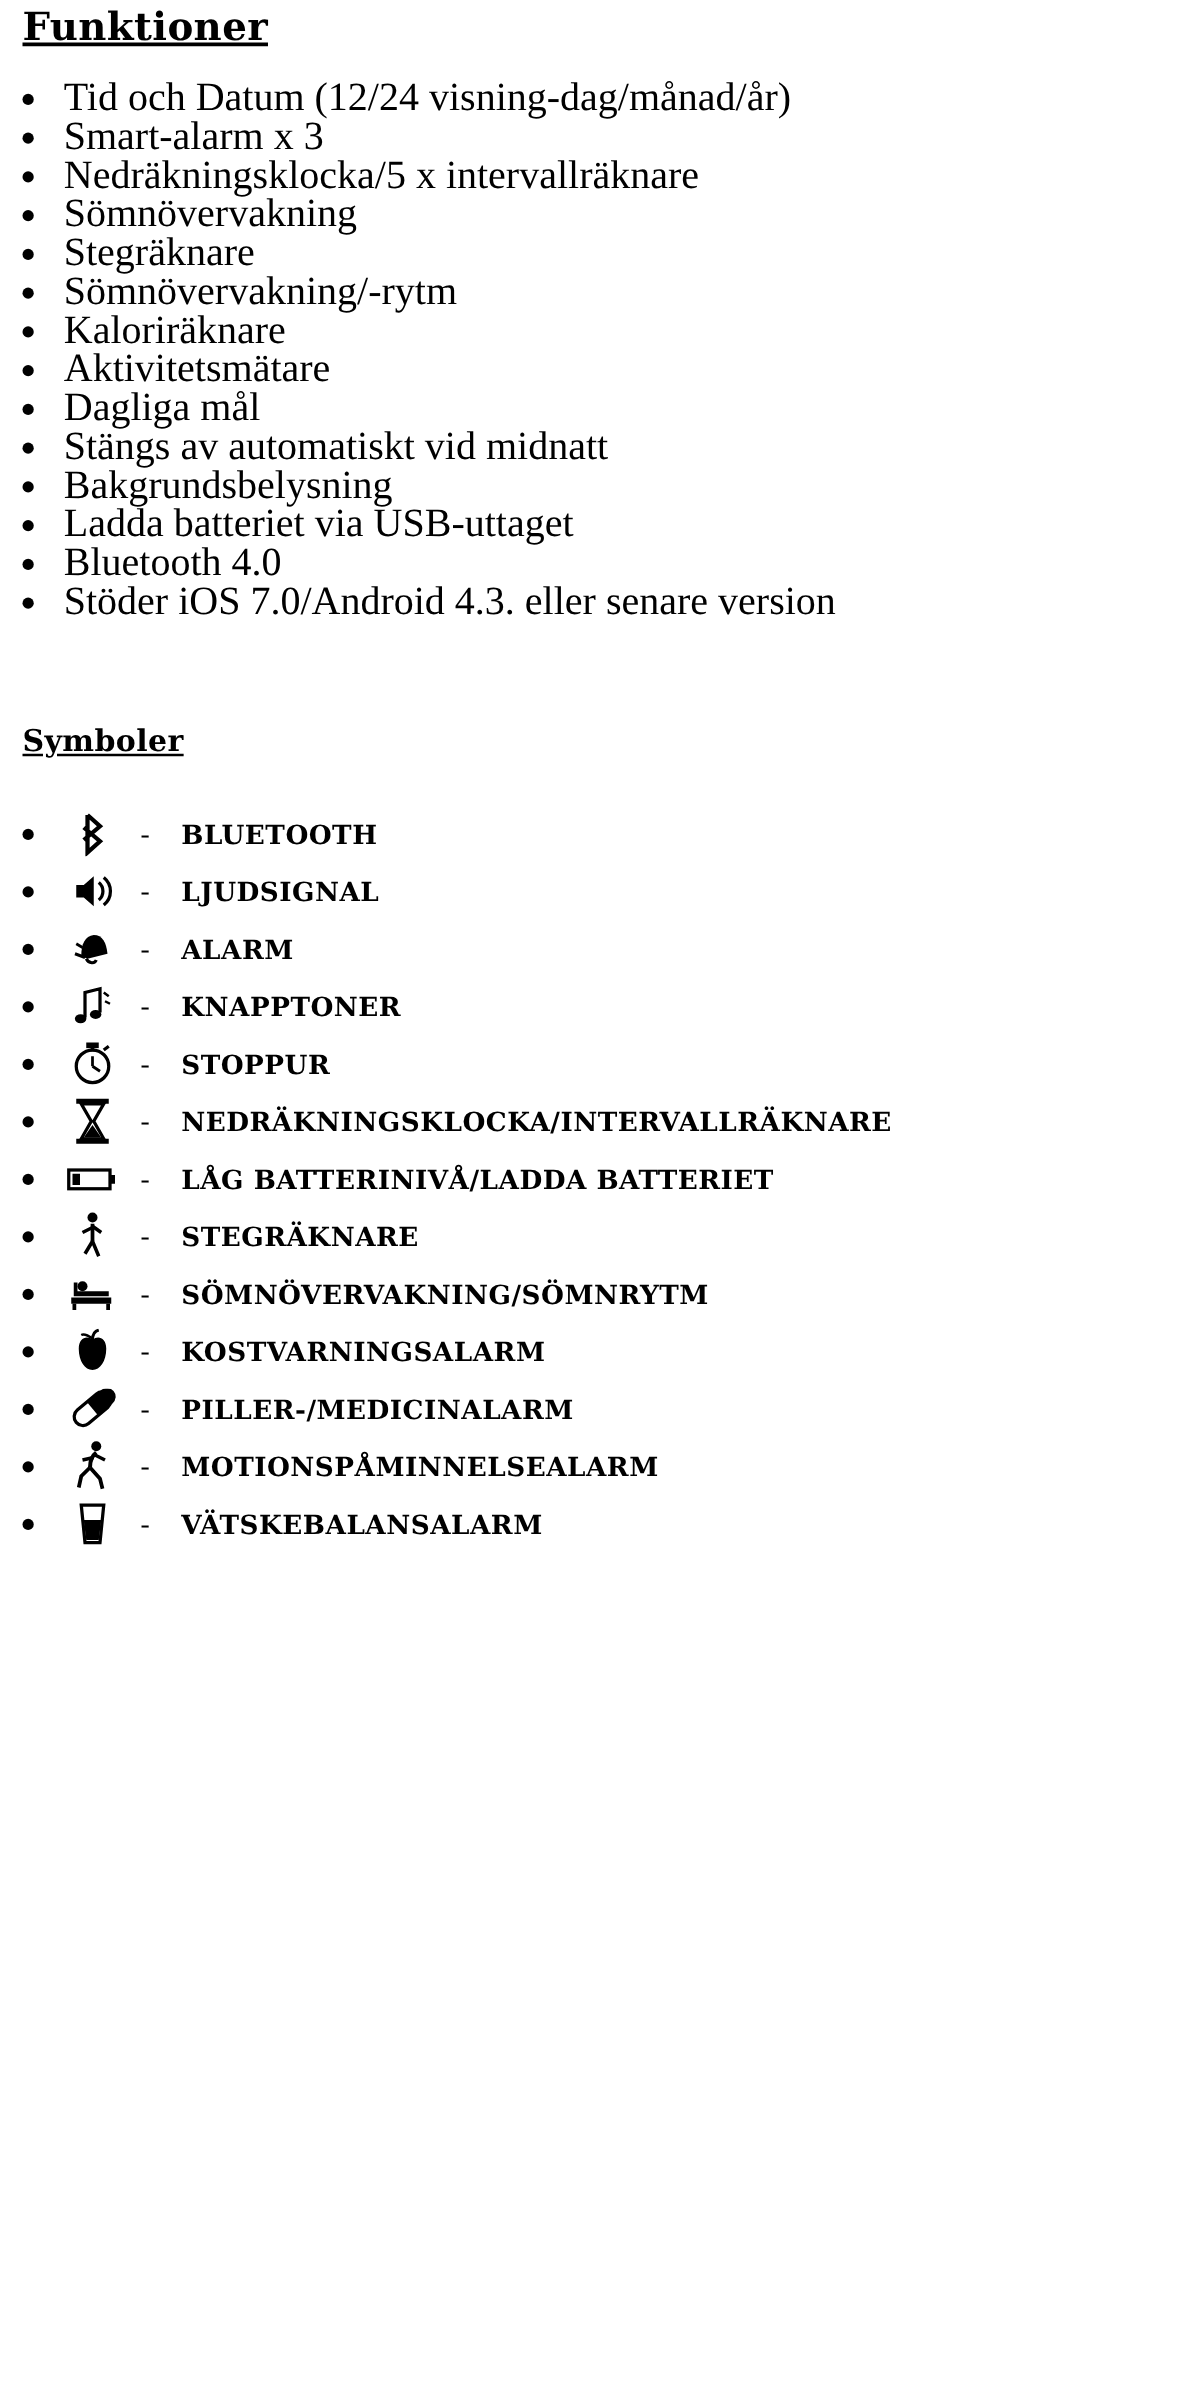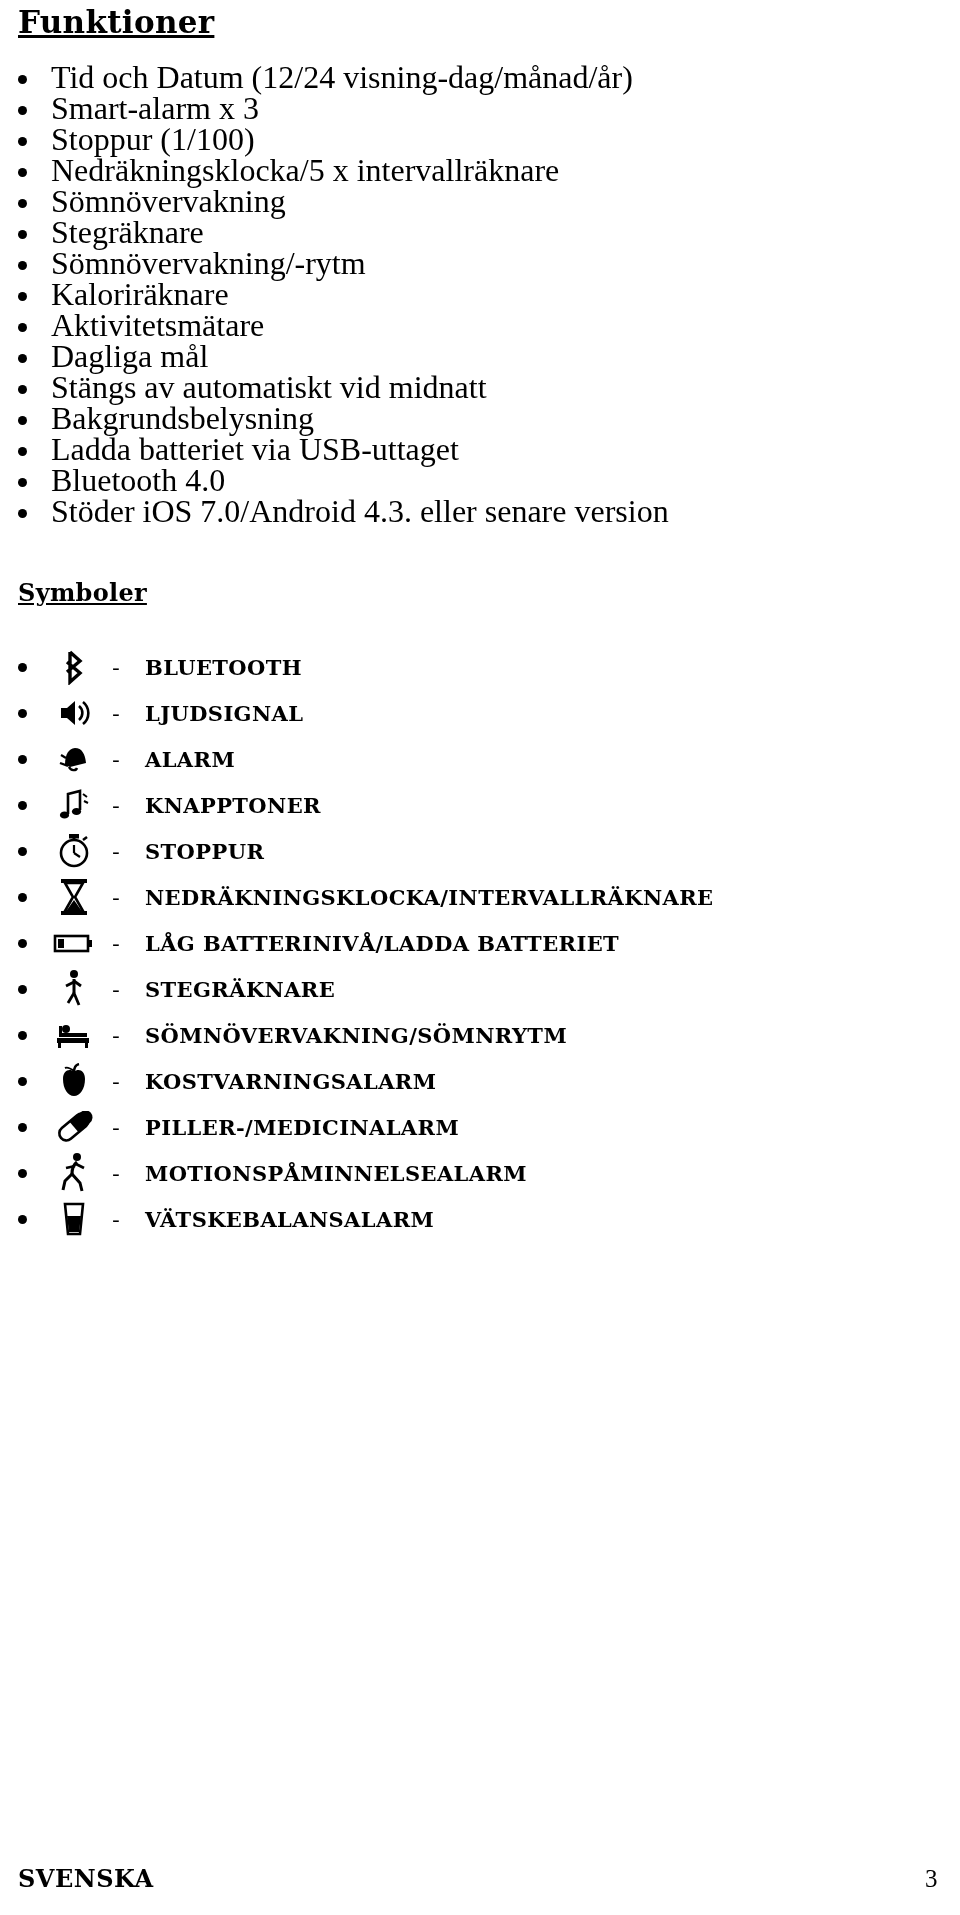--- a/index.html
+++ b/index.html
@@ -153,24 +153,20 @@
     <li class="feature-item">
       <span class="bullet"></span>
       <span class="feature-text">Tid och Datum (12/24 visning-dag/månad/år)</span>
     </li>
     <li class="feature-item">
       <span class="bullet"></span>
       <span class="feature-text">Smart-alarm x 3</span>
     </li>
     <li class="feature-item">
       <span class="bullet"></span>
-      <span class="feature-text">Stoppur (1/100)</span>
-    </li>
-    <li class="feature-item">
-      <span class="bullet"></span>
       <span class="feature-text">Nedräkningsklocka/5 x intervallräknare</span>
     </li>
     <li class="feature-item">
       <span class="bullet"></span>
       <span class="feature-text">Sömnövervakning</span>
     </li>
     <li class="feature-item">
       <span class="bullet"></span>
       <span class="feature-text">Stegräknare</span>
     </li>
@@ -387,18 +383,14 @@
         <svg width="30" height="38" viewBox="0 0 30 38">
           <path d="M6 4 L24 4 L21 34 L9 34 Z" fill="none" stroke="#000" stroke-width="2.6"></path>
           <path d="M8 16 L22 16 L20 32 L10 32 Z" fill="#000"></path>
         </svg>
       </span>
       <span class="sym-dash">-</span>
       <span class="sym-label">VÄTSKEBALANSALARM</span>
     </li>
   </ul>
 
-  <div class="footer">
-    <span>SVENSKA</span>
-    <span class="footer-page">3</span>
-  </div>
 
 </div>
 
 </body></html>

